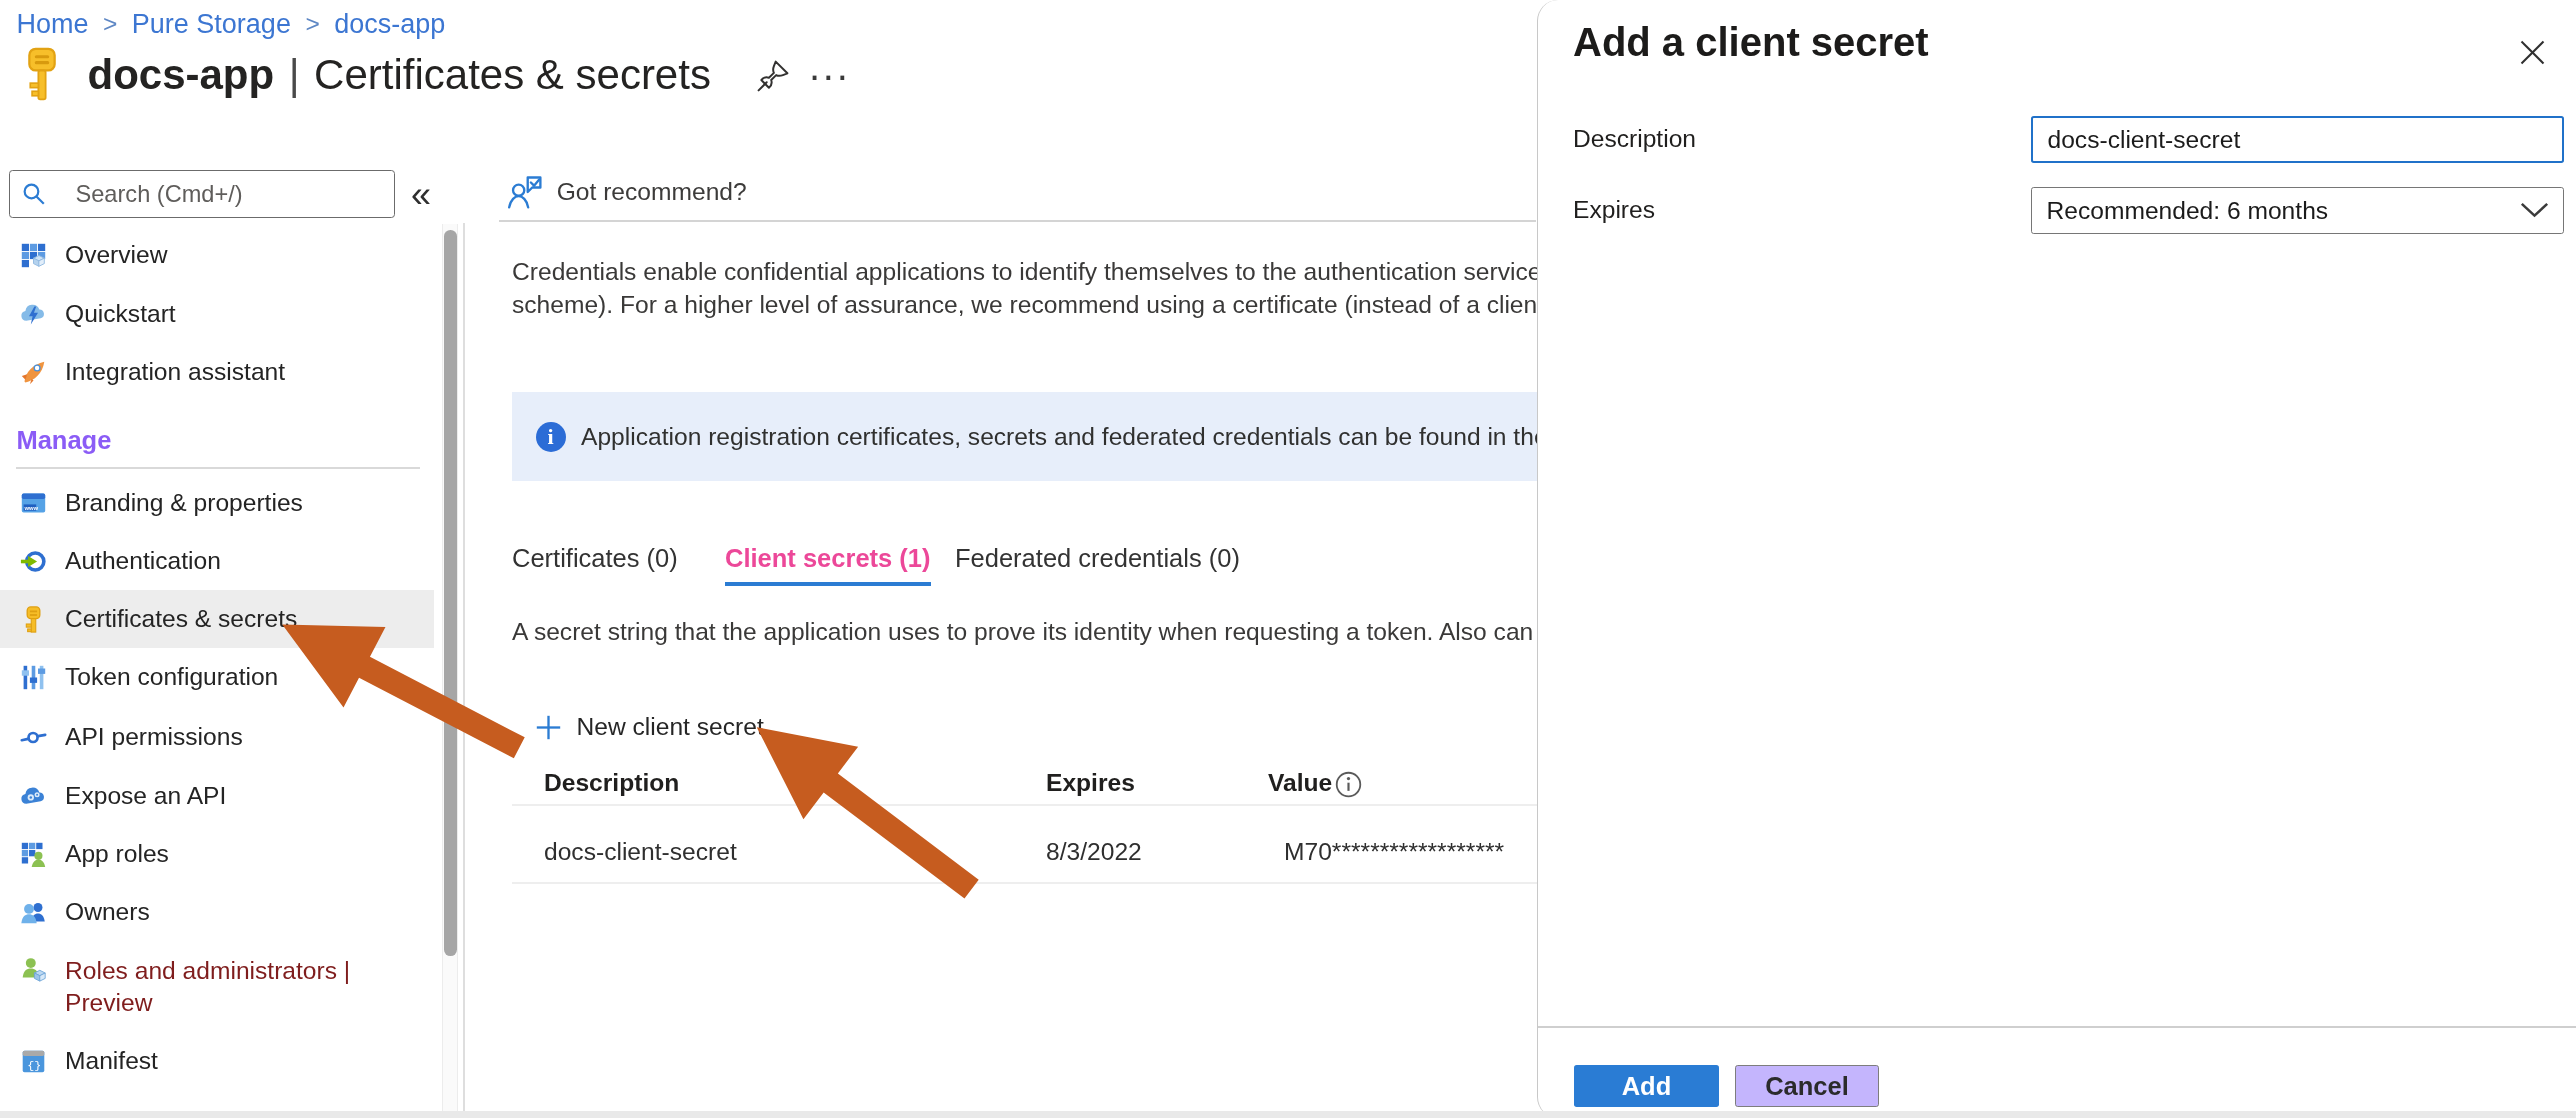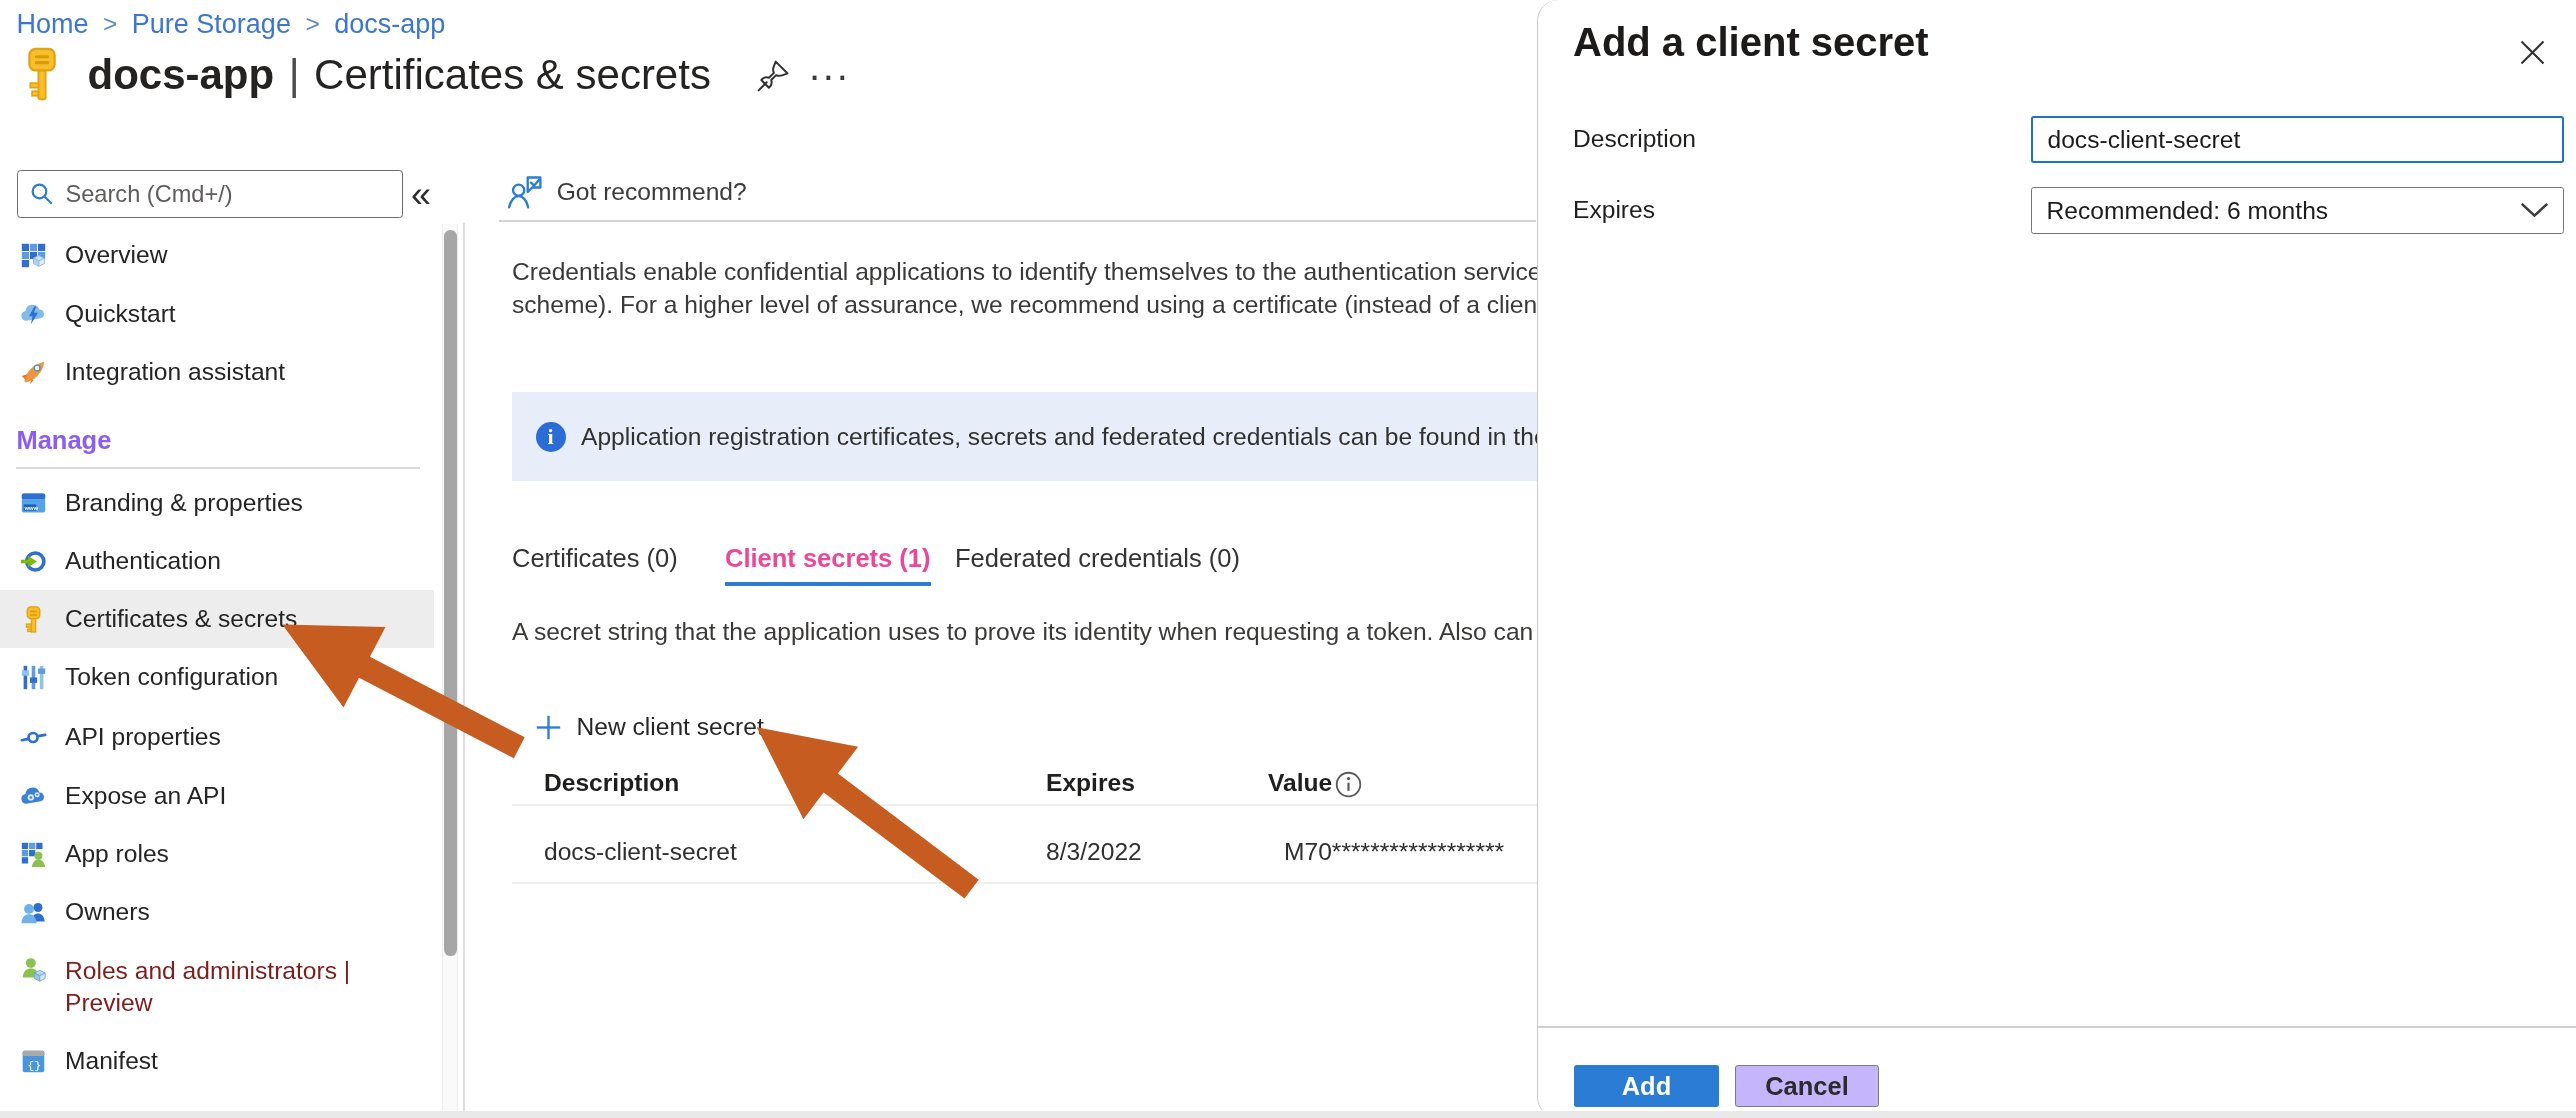--- a/index.html
+++ b/index.html
@@ -15,22 +15,22 @@
   
   .title-row{position:absolute;left:22px;top:47px;display:flex;align-items:center;}
   .title-row .key-wrap{width:40px;height:56px;flex:none;}
   .title-row h1{margin:0 0 0 25.5px;font-size:42px;font-weight:400;color:#242322;white-space:nowrap;}
   .t-app{font-weight:700;}
   .t-sep{margin:0 14.5px;font-weight:300;color:#4a4a4a;}
   .pin{position:absolute;left:755px;top:58px;width:36px;height:36px;cursor:pointer;}
   .more{position:absolute;left:809px;top:44px;font-size:40px;color:#3a3a3a;cursor:pointer;letter-spacing:2.7px;}
 
   
-  .searchbox{position:absolute;left:17px;top:170px;width:386px;height:48px;border:1.8px solid #6b6b6b;
-             border-radius:3.6px;display:flex;align-items:center;box-sizing:border-box;padding-left:11px;gap:9px;background:#fff;}
+  .searchbox{position:absolute;left:9px;top:170px;width:386px;height:48px;border:1.8px solid #6b6b6b;
+             border-radius:3.6px;display:flex;align-items:center;box-sizing:border-box;padding-left:11px;gap:27px;background:#fff;}
   .searchbox input{border:none;outline:none;font-size:23.6px;color:#444;flex:1;min-width:0;font-family:inherit;background:transparent;}
   .searchbox input::placeholder{color:#5f5d5b;opacity:1;}
   .collapse{position:absolute;left:411px;top:174px;font-size:36px;color:#2f2f2f;cursor:pointer;}
 
   
   .sidenav{position:absolute;left:0;top:0;width:434px;height:1118px;}
   .nav-item{position:absolute;left:0;width:434px;height:58px;display:flex;align-items:center;cursor:pointer;}
   .nav-item .nicon{width:27px;height:27px;margin-left:20px;flex:none;}
   .nav-item .nlabel{margin-left:18px;font-size:24.6px;color:#242424;white-space:nowrap;}
   .nav-item.selected{background:#ededed;}
@@ -246,21 +246,21 @@
     <div class="nav-item" style="top:708px">
       <span class="nicon">
         <svg width="27" height="27" viewBox="0 0 30 30">
           <g stroke="#2e6fd0" stroke-width="3" fill="none" stroke-linecap="round">
             <line x1="2" y1="18" x2="9" y2="16.5"></line>
             <circle cx="14.5" cy="15" r="5"></circle>
             <line x1="20" y1="13.5" x2="28" y2="12"></line>
           </g>
         </svg>
       </span>
-      <span class="nlabel">API properties</span>
+      <span class="nlabel">API permissions</span>
     </div>
 
     <div class="nav-item" style="top:767px">
       <span class="nicon">
         <svg width="27" height="27" viewBox="0 0 30 30">
           <path d="M7 23 a5.5 5.5 0 0 1 -1 -10.9 a8 8 0 0 1 15.5 -1.6 a5 5 0 0 1 1.5 9.8 z" fill="#3b82d6"></path>
           <circle cx="12" cy="16" r="3.5" fill="#dcebfa"></circle>
             <circle cx="12" cy="16" r="1.4" fill="#3b82d6"></circle>
           <circle cx="19" cy="13" r="2.8" fill="#dcebfa"></circle>
             <circle cx="19" cy="13" r="1.1" fill="#3b82d6"></circle>

